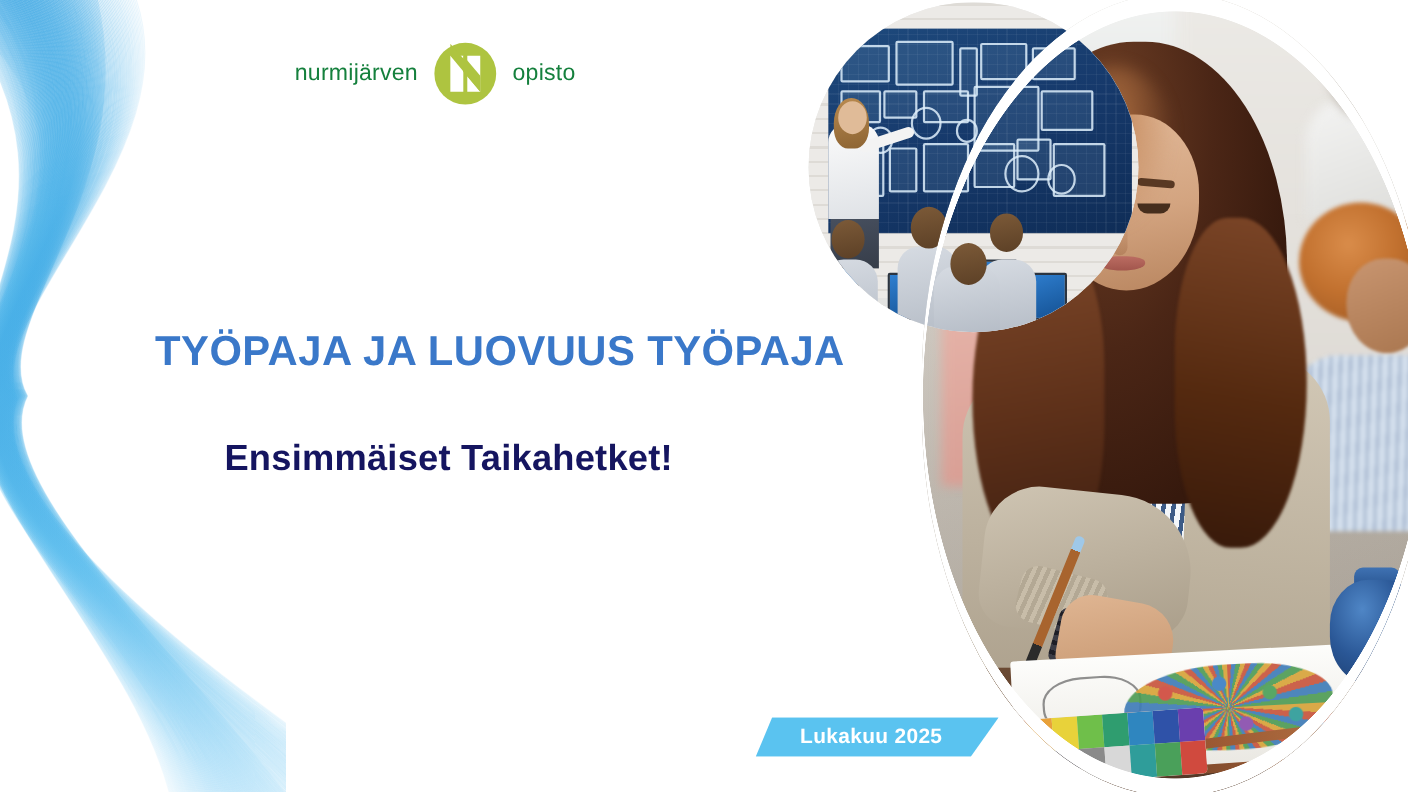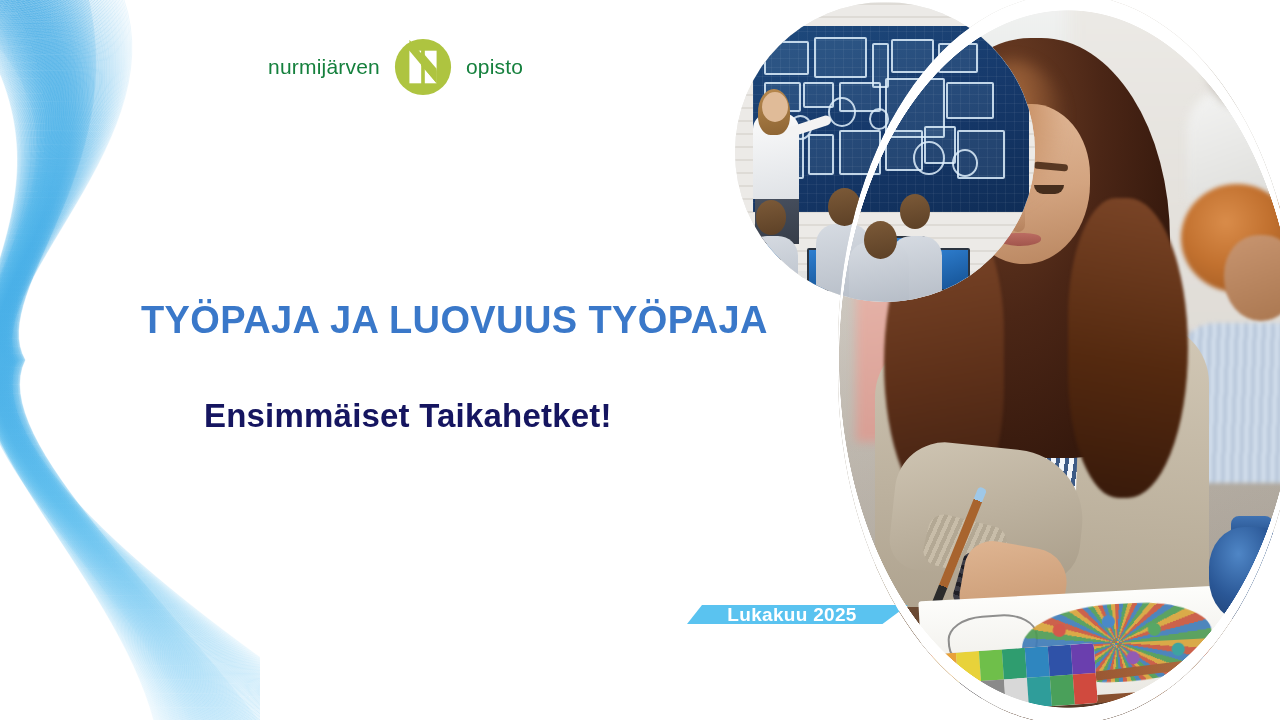--- a/index.html
+++ b/index.html
@@ -616,23 +616,23 @@
     padding-left: 28px;
     font-size: 31px;
     font-weight: bold;
     color: #ffffff;
     letter-spacing: .2px;
     font-family: "Liberation Sans", sans-serif;
   }
   .banner-date {
     position: absolute;
     left: 676px;
-    top: 605px;
+    top: 652px;
     width: 232px;
-    height: 19px;
+    height: 36px;
     background: #5ac3f0;
     clip-path: polygon(11px 100%, 26px 0, 100% 0, 89% 100%);
     pointer-events: auto;
   }
   .banner-date-text {
     position: absolute;
     left: 0; right: 0;
     top: 50%;
     transform: translateY(-50%);
     text-align: center;

